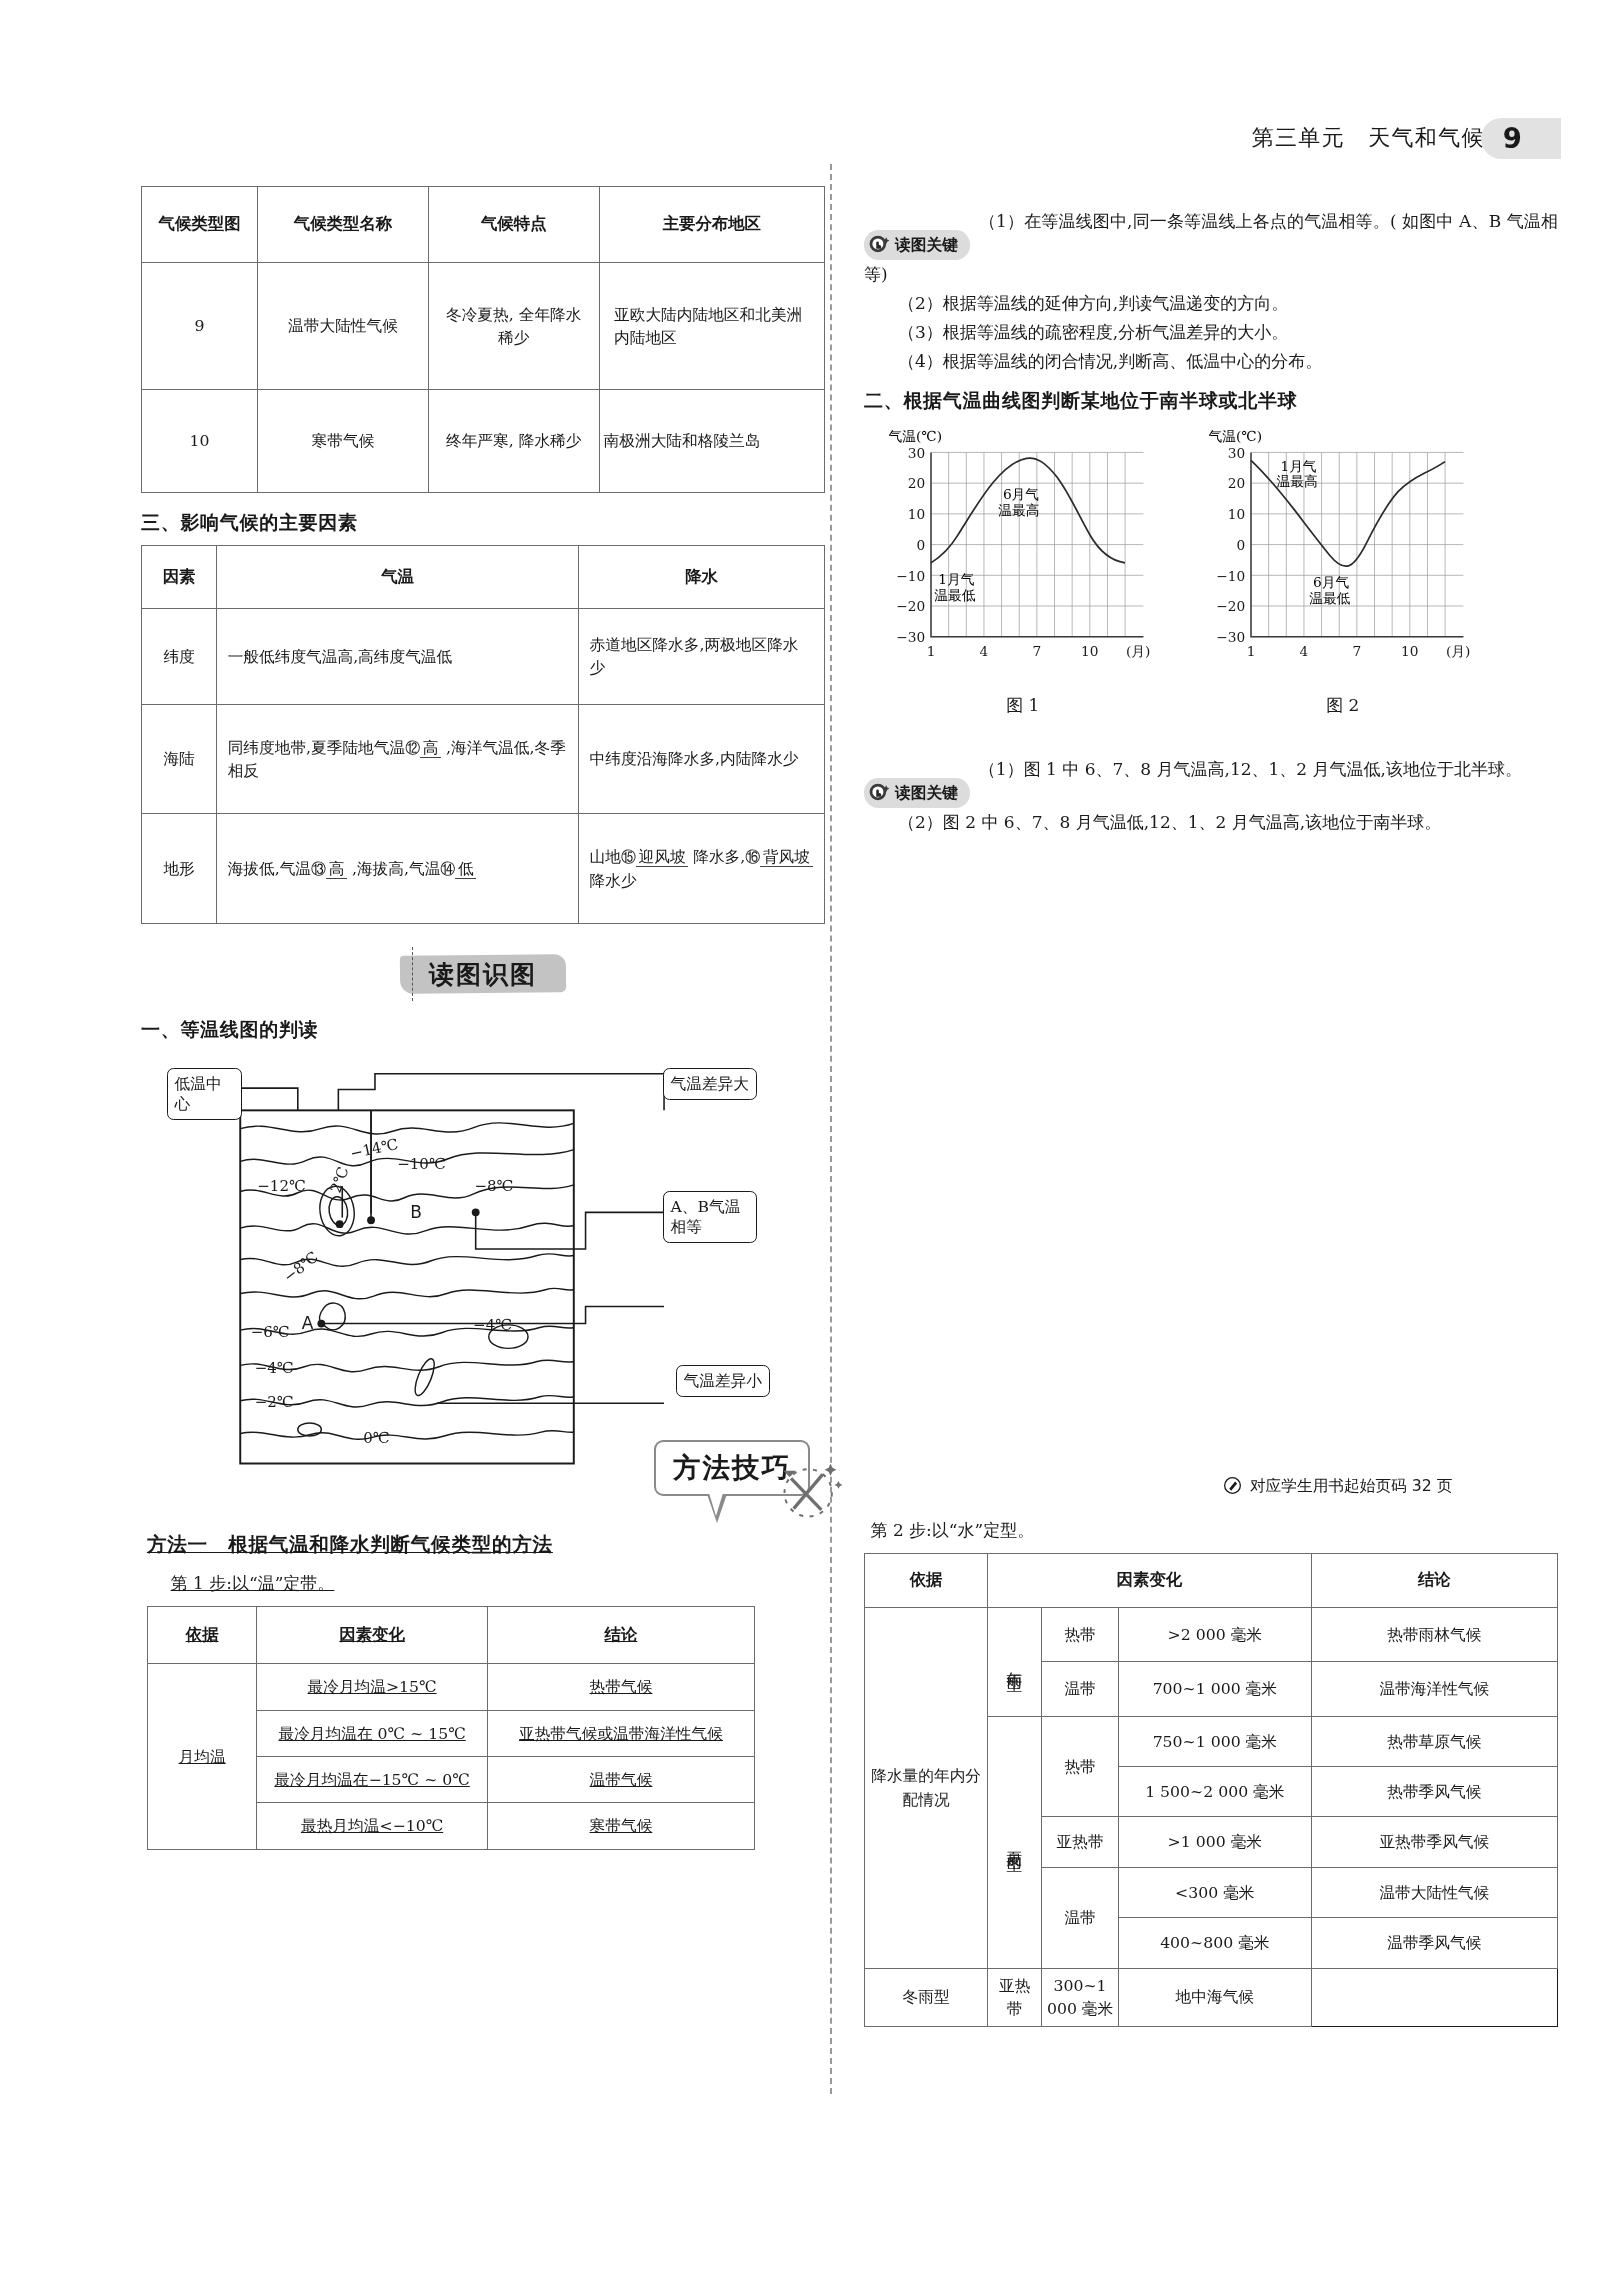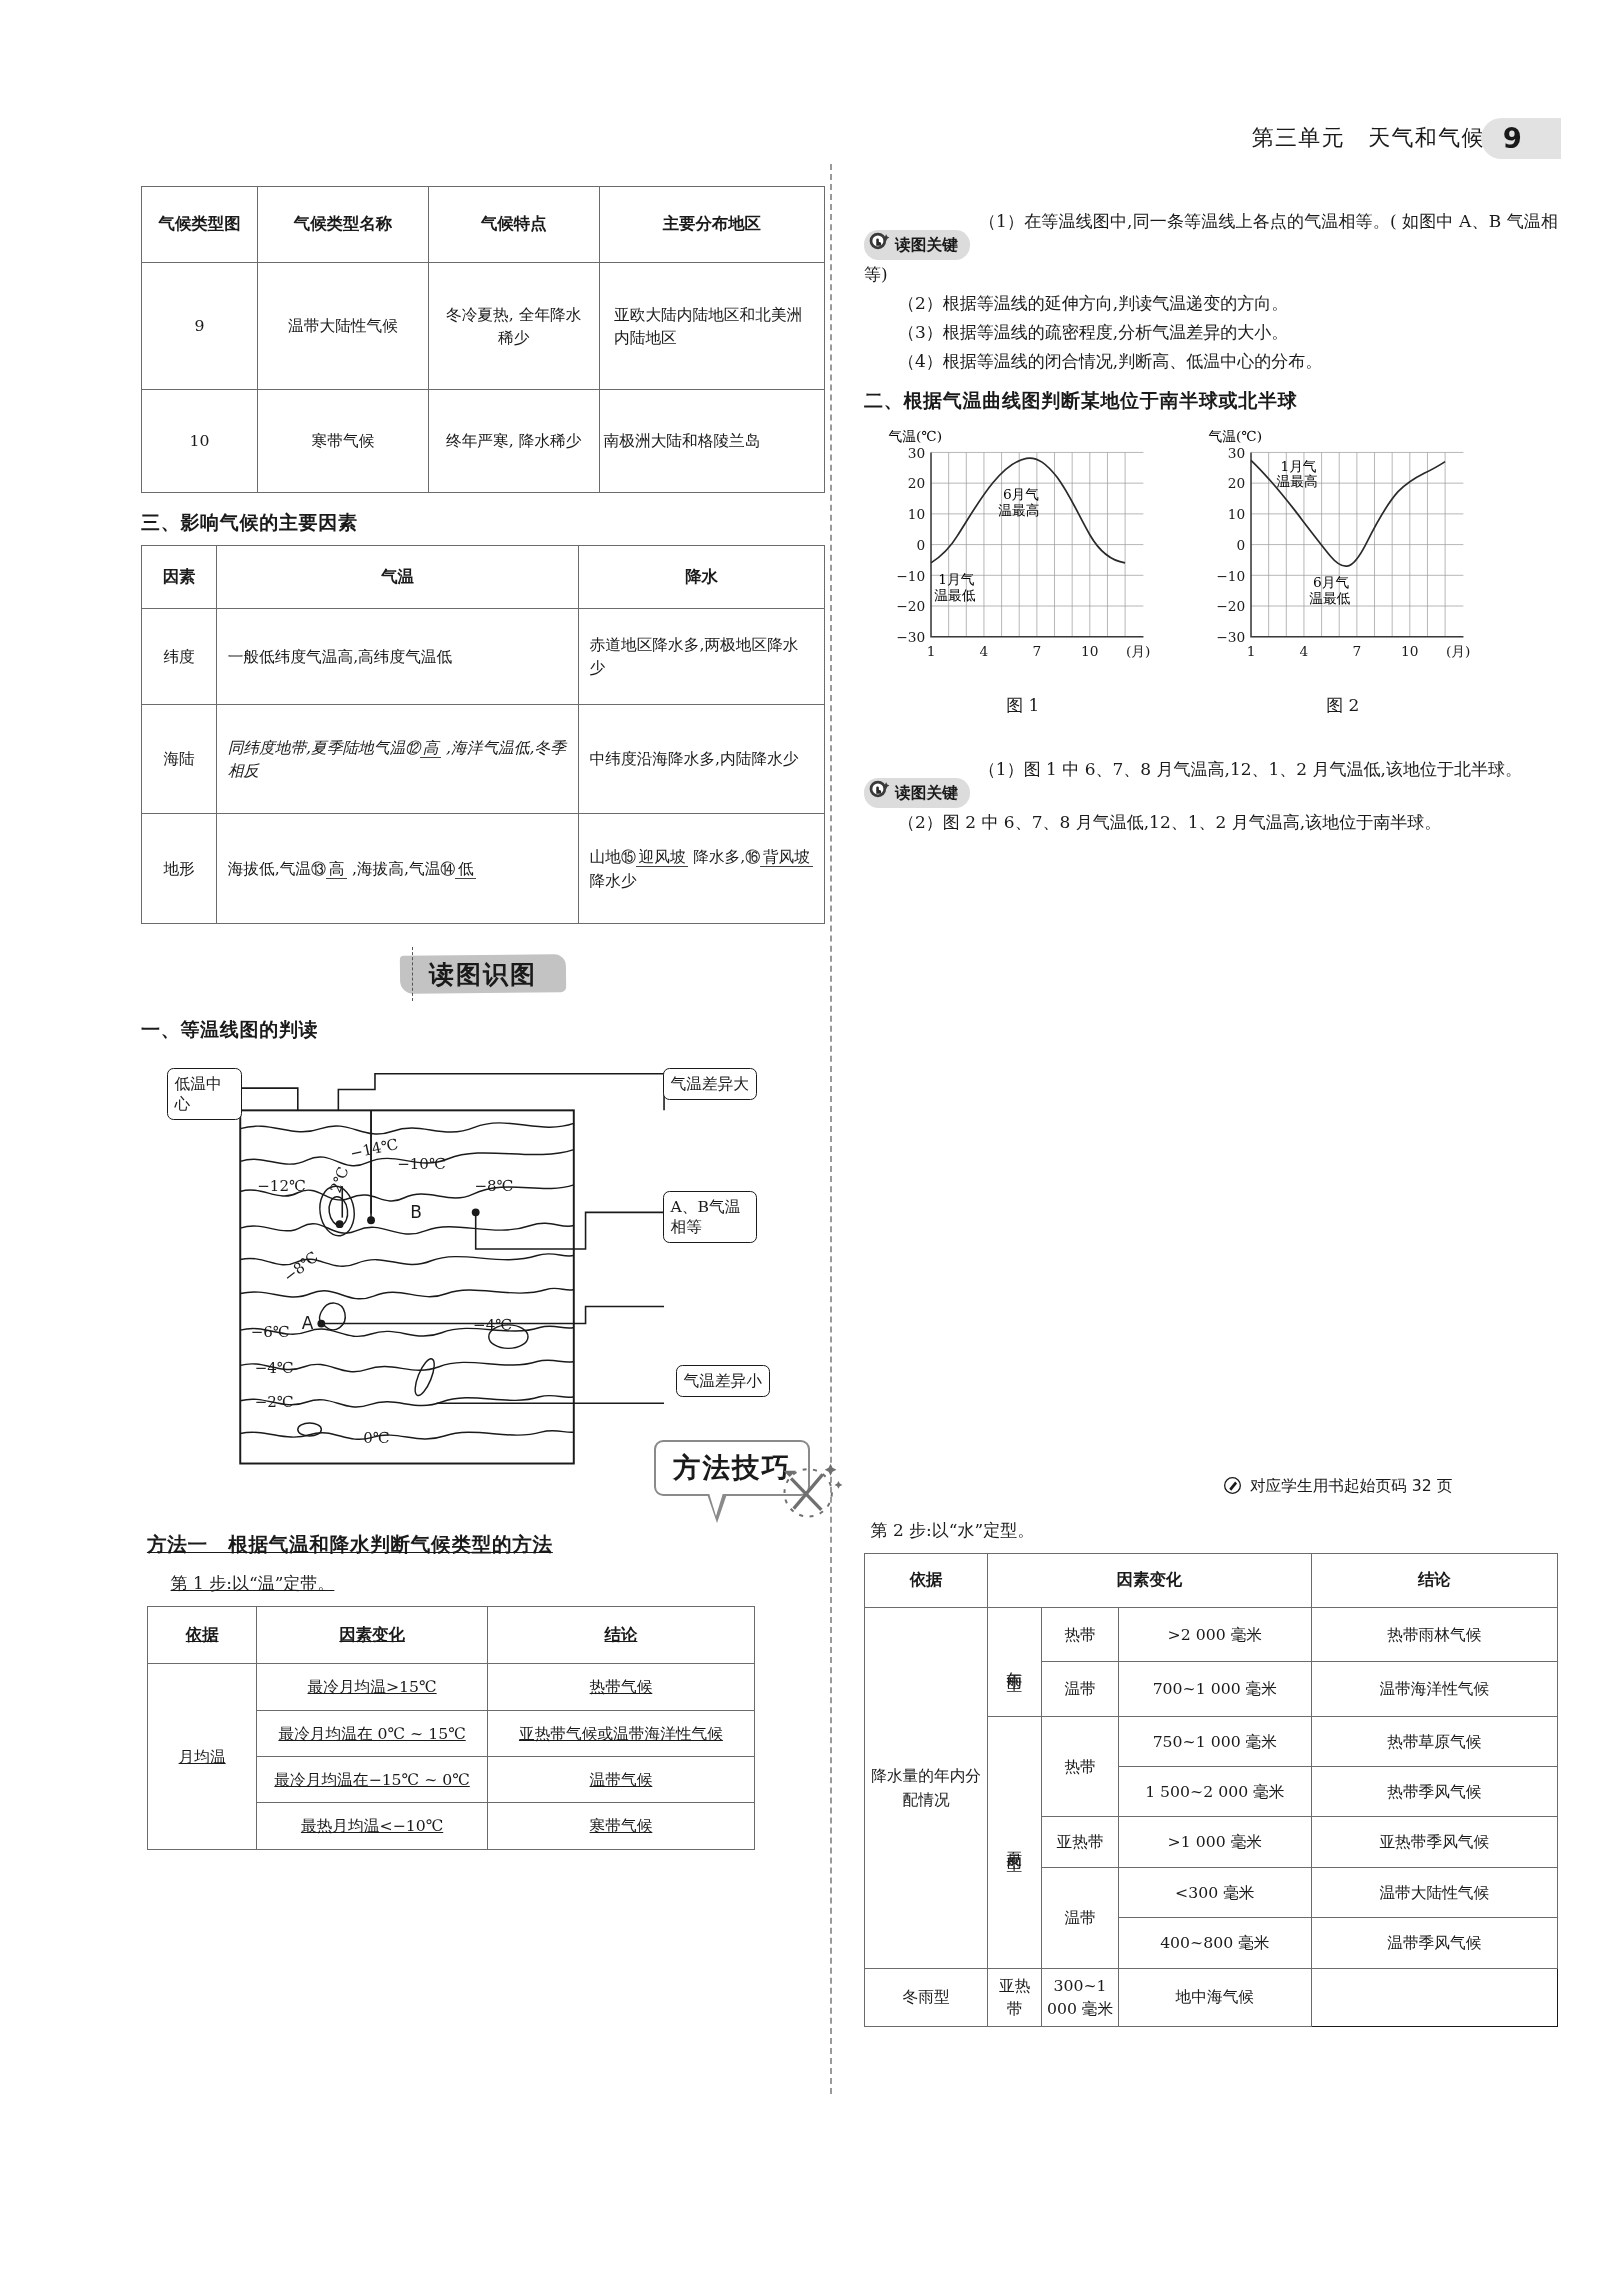--- a/index.html
+++ b/index.html
@@ -32,21 +32,21 @@
   .banner-wrap{display:flex;justify-content:center;margin:27.5px 0 19.6px 0;}
   .banner{position:relative;display:inline-block;padding:6.5px 29px;}
   .banner .brush{position:absolute;left:0;top:3.9px;right:0;bottom:3.9px;background:#c3c3c3;
                  border-radius:3.9px 11.8px 5.2px 13px;transform:rotate(-0.6deg);}
   .banner .btxt{position:relative;font-family:"DejaVu Sans","Liberation Sans",sans-serif;
                 font-weight:bold;font-size:25px;letter-spacing:2px;}
   .banner .dash{position:absolute;left:11.8px;top:-3.9px;bottom:-3.9px;border-left:1.3px dashed #555;}
 
   
   .keybox{position:relative;font-size:17px;line-height:1.72;text-align:justify;}
-  .badge{display:inline-flex;background:#dcdcdc;border-radius:14.4px;
+  .badge{display:inline-flex;align-items:center;background:#dcdcdc;border-radius:14.4px;
          padding:1.3px 11.8px 1.3px 3.9px;margin-right:9.2px;vertical-align:middle;margin-top:44px;}
   .badge .ic{width:22px;height:22px;margin-right:5.2px;flex:none;}
   .badge .bl{font-family:"DejaVu Sans","Liberation Sans",sans-serif;font-weight:bold;font-size:15.7px;}
   .indent{text-indent:2em;display:block;}
 
   
   .charts{display:flex;gap:39px;margin:11.8px 0 3.9px 18.3px;}
   .chart{position:relative;}
   .cap{text-align:center;font-size:17px;margin-top:3.9px;}
 
@@ -124,21 +124,21 @@
         <td class="hd-cell" style="width:53%;">气温</td>
         <td class="hd-cell" style="width:36%;">降水</td>
       </tr>
       <tr>
         <td style="height:85px;">纬度</td>
         <td style="text-align:left;padding:0 10.5px;" id="f0t"><span>一般低纬度气温高,高纬度气温低</span></td>
         <td style="text-align:left;padding:0 10.5px;" id="f0r"><span>赤道地区降水多,两极地区降水少</span></td>
       </tr>
       <tr>
         <td style="height:98px;">海陆</td>
-        <td style="text-align:left;padding:0 10.5px;font-style:italic;" id="f1t"><span>同纬度地带,夏季陆地气温</span><span class="circ">⑫</span><span class="u">高</span><span> ,海洋气温低,冬季相反</span></td>
+        <td style="text-align:left;padding:0 10.5px;" id="f1t"><span>同纬度地带,夏季陆地气温</span><span class="circ">⑫</span><span class="u">高</span><span> ,海洋气温低,冬季相反</span></td>
         <td style="text-align:left;padding:0 10.5px;" id="f1r"><span>中纬度沿海降水多,内陆降水少</span></td>
       </tr>
       <tr>
         <td style="height:98px;">地形</td>
         <td style="text-align:left;padding:0 10.5px;" id="f2t"><span>海拔低,气温</span><span class="circ">⑬</span><span class="u">高</span><span> ,海拔高,气温</span><span class="circ">⑭</span><span class="u">低</span></td>
         <td style="text-align:left;padding:0 10.5px;" id="f2r"><span>山地</span><span class="circ">⑮</span><span class="u">迎风坡</span><span> 降水多,</span><span class="circ">⑯</span><span class="u">背风坡</span><span> 降水少</span></td>
       </tr>
     </tbody>
       </table>
 

